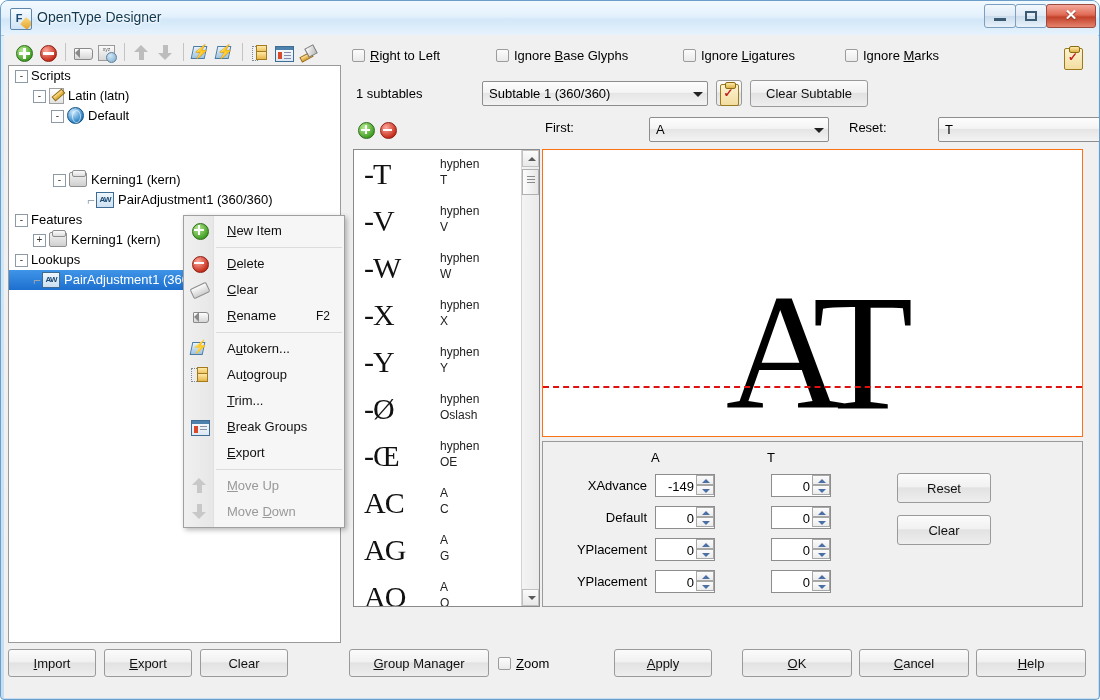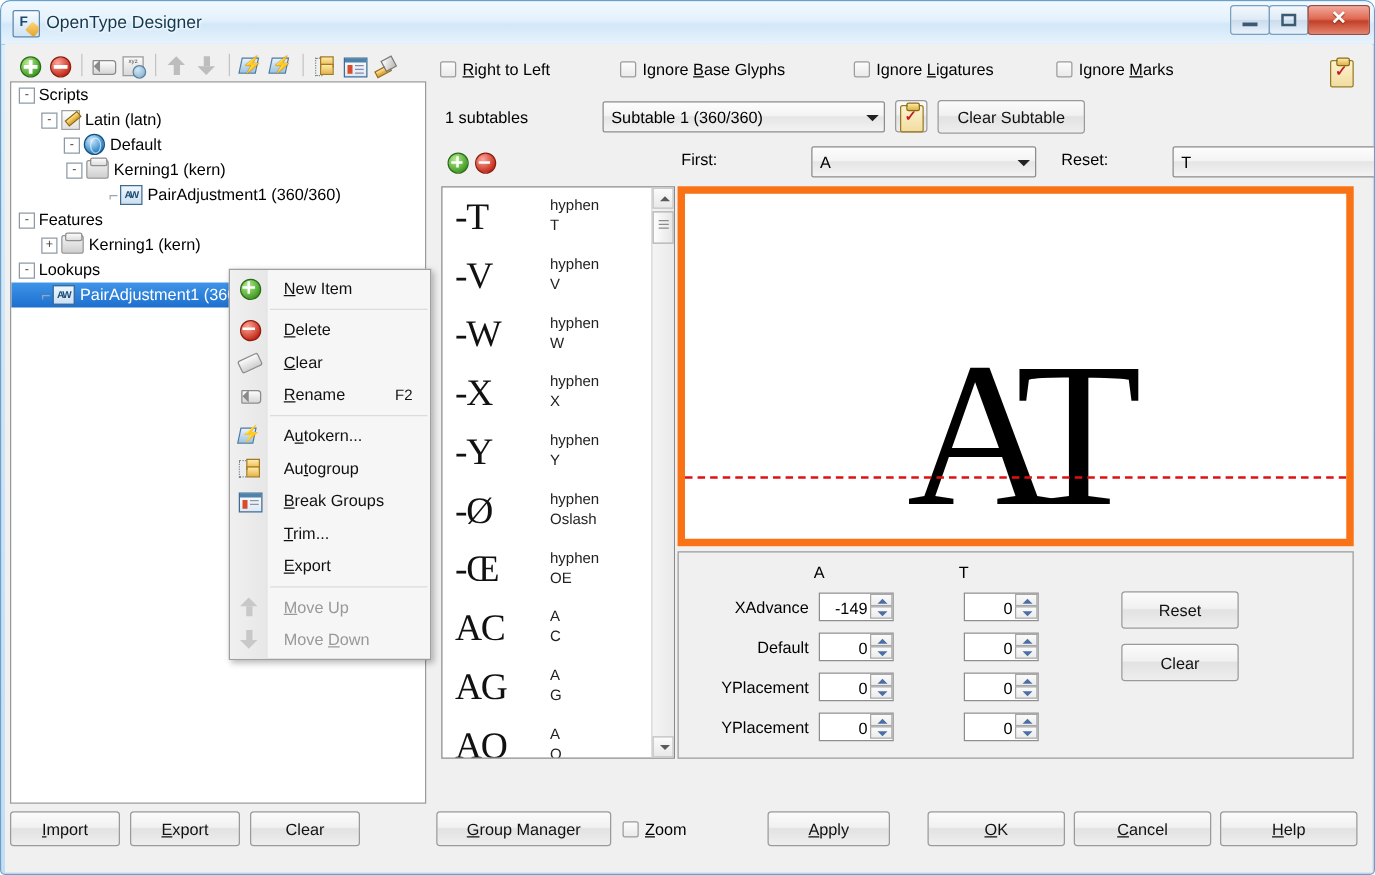--- a/index.html
+++ b/index.html
@@ -166,21 +166,21 @@
   }
   .sb-up,.sb-dn{position:absolute;left:0;width:17px;height:17px;background:linear-gradient(180deg,#fbfbfb,#e9e9e9);border:1px solid #c0c0c0;box-sizing:border-box;}
   .sb-up{top:0;} .sb-dn{bottom:0;}
   .sb-up:after{content:"";position:absolute;left:5px;top:6px;border:4px solid transparent;border-bottom-color:#5a5a5a;border-top:0;}
   .sb-dn:after{content:"";position:absolute;left:5px;top:6px;border:4px solid transparent;border-top-color:#5a5a5a;border-bottom:0;}
   .sb-thumb{position:absolute;left:0;top:19px;width:17px;height:26px;background:linear-gradient(90deg,#fdfdfd,#e6e6e6);border:1px solid #b0b0b0;box-sizing:border-box;}
   .sb-thumb:after{content:"";position:absolute;left:4px;top:9px;width:8px;height:1px;background:#8a8a8a;box-shadow:0 3px 0 #8a8a8a,0 -3px 0 #8a8a8a;}
   
   .preview{
     position:absolute;left:194px;top:110px;width:541px;height:288px;
-    background:#fff;border:6px solid #f97316;box-sizing:border-box;overflow:hidden;
+    background:#fff;border:1px solid #f97316;box-sizing:border-box;overflow:hidden;
   }
   .glyphs{
     position:absolute;left:0;right:0;bottom:8px;text-align:center;
     font-family:"Liberation Serif", serif;font-size:165px;line-height:150px;color:#000;
     letter-spacing:-14px;
   }
   .baseline{position:absolute;left:0;right:0;bottom:48px;height:0;border-top:2px dashed #e01010;}
   
   .valbox{position:absolute;left:194px;top:402px;width:541px;height:166px;
           background:#f0f0f0;border:1px solid #9a9a9a;box-sizing:border-box;}
@@ -317,21 +317,21 @@
               <span class="h"></span>
               <span class="t"></span>
             </span>
           </div>
       </div>
 
       <div class="tree" id="tree-view">
           <div class="trow" style="padding-left: 6px;"><span class="exp">-</span><span>Scripts</span></div>
           <div class="trow" style="padding-left: 24px;"><span class="exp">-</span><span class="tico ico-doc"></span><span>Latin (latn)</span></div>
           <div class="trow" style="padding-left: 42px;"><span class="exp">-</span><span class="tico ico-globe"></span><span>Default</span></div>
-          <div class="trow" style="padding-left: 44px;"><span class="exp">-</span><span class="tico ico-box"></span><span>Kerning1 (kern)</span></div>
+          <div class="trow" style="padding-left: 44px; margin-top: 44px;"><span class="exp">-</span><span class="tico ico-box"></span><span>Kerning1 (kern)</span></div>
           <div class="trow" style="padding-left: 78px;"><span class="dline">⌐</span><span class="tico ico-aw">AW</span><span>PairAdjustment1 (360/360)</span></div>
           <div class="trow" style="padding-left: 6px;"><span class="exp">-</span><span>Features</span></div>
           <div class="trow" style="padding-left: 24px;"><span class="exp">+</span><span class="tico ico-box"></span><span>Kerning1 (kern)</span></div>
           <div class="trow" style="padding-left: 6px;"><span class="exp">-</span><span>Lookups</span></div>
           <div class="trow sel" style="padding-left: 24px;"><span class="dline">⌐</span><span class="tico ico-aw">AW</span><span>PairAdjustment1 (360/360)</span></div>
         </div>
 
       <div class="panel-btns">
         <div class="btn" style="width:88px;height:28px;">
             <span><u>I</u><span>mport</span></span>
@@ -611,27 +611,27 @@
           <span class="m-autokern">
             <span class="a"></span>
             <span class="b">⚡</span>
           </span>
         </span><span>A<u>u</u>tokern...</span></div>
       <div class="mi"><span class="mico m-autogroup">
           <span class="d"></span>
           <span class="s"></span>
           <span class="s2"></span>
         </span><span>Au<u>t</u>ogroup</span></div>
+      <div class="mi"><span><u>T</u>rim...</span></div>
       <div class="mi"><span class="mico">
           <span class="m-break">
             <span class="r"></span>
             <span class="l"></span>
           </span>
         </span><span><u>B</u>reak Groups</span></div>
-      <div class="mi"><span><u>T</u>rim...</span></div>
       <div class="mi"><span><u>E</u>xport</span></div>
       <div class="msep"></div>
       <div class="mi dis"><span class="mico">
           <span class="m-arw up"></span>
         </span><span><u>M</u>ove Up</span></div>
       <div class="mi dis"><span class="mico">
           <span class="m-arw dn"></span>
         </span><span>Move <u>D</u>own</span></div>
     </div>
 

